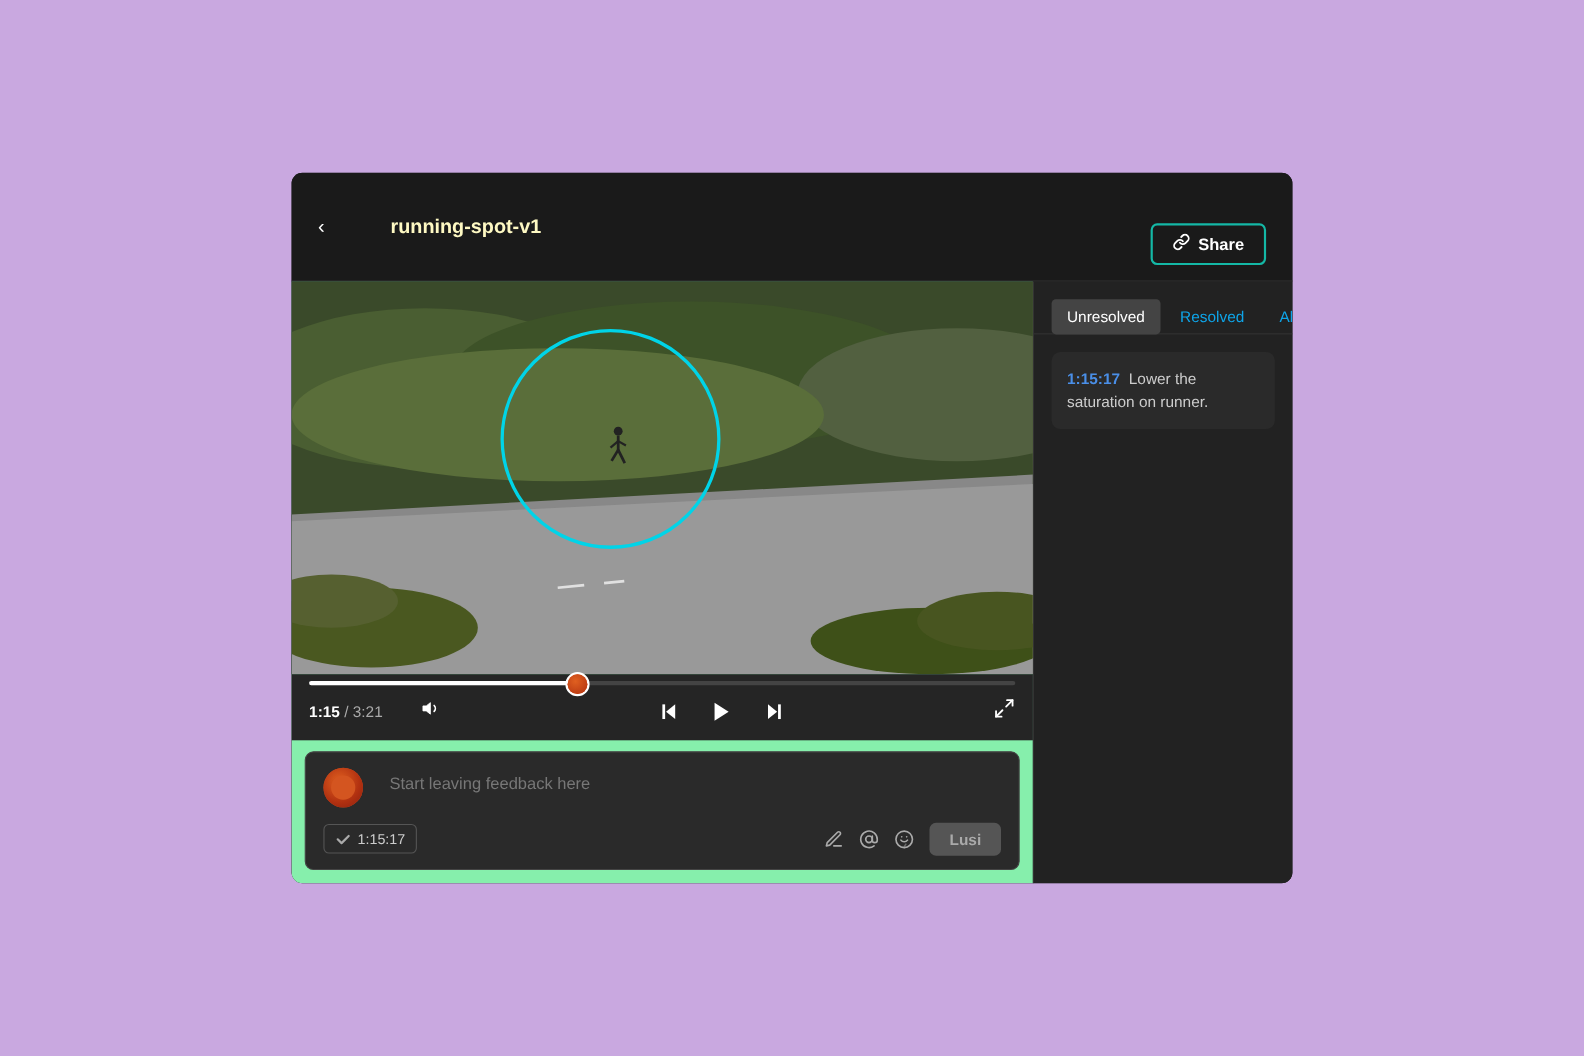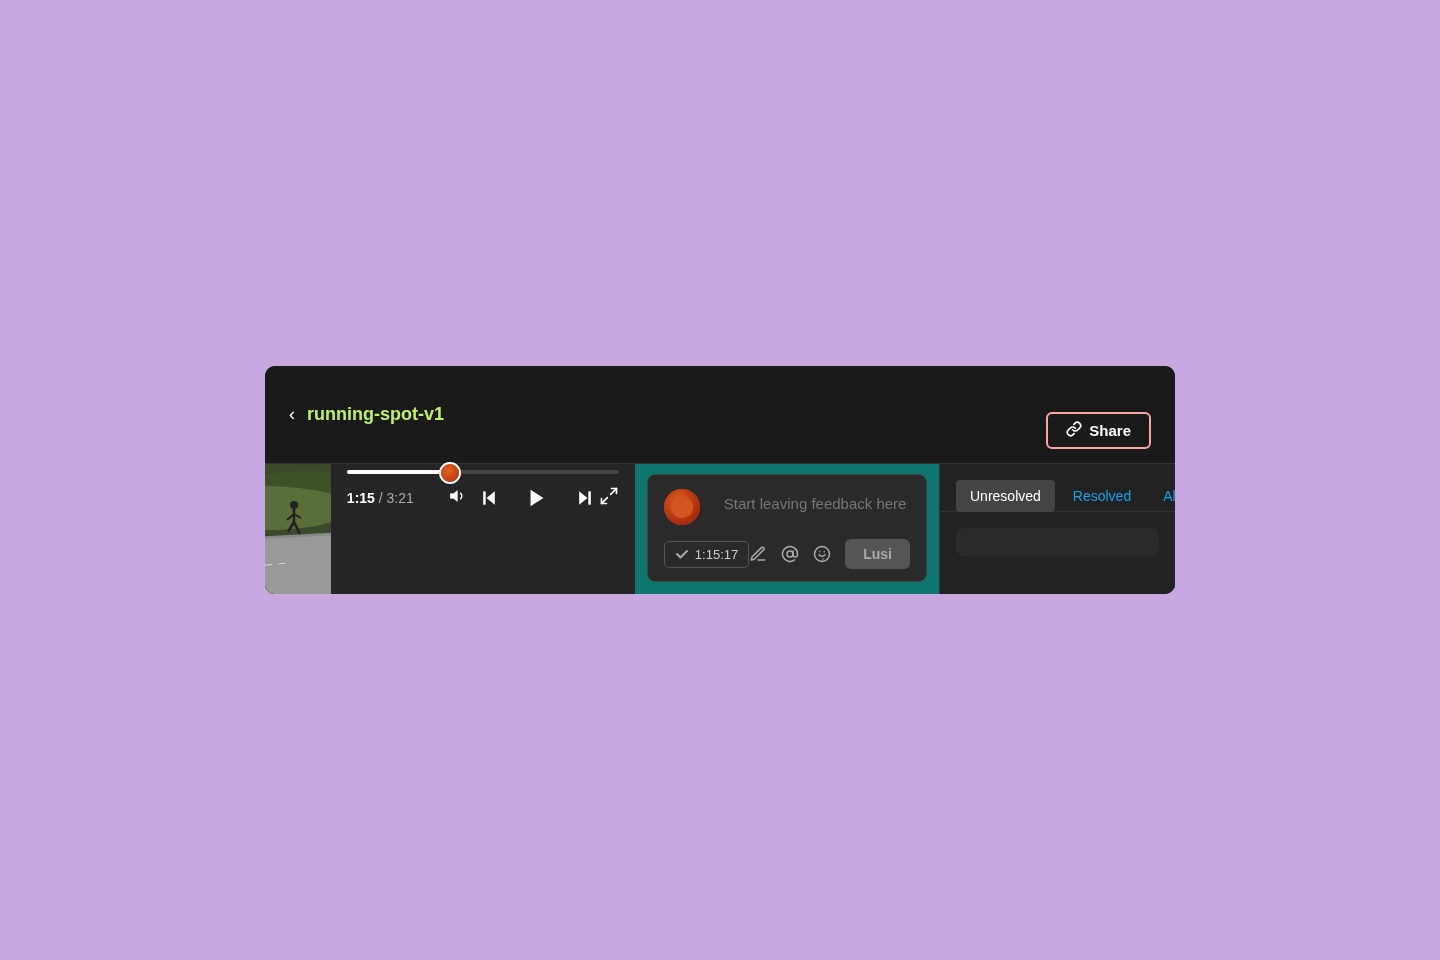--- a/index.html
+++ b/index.html
@@ -37,49 +37,50 @@
     .back-btn {
       color: #fff;
       font-size: 18px;
       cursor: pointer;
       display: flex;
       align-items: center;
       background: none;
       border: none;
     }
     .file-title {
-      color: #bef264;
+      color: #fef9c3;
       font-size: 18px;
       font-weight: 600;
+      margin-left: 48px;
     }
     .share-btn {
       display: flex;
       align-items: center;
       gap: 7px;
       background: transparent;
-      border: 2px solid #fca5a5;
+      border: 2px solid #14b8a6;
       border-radius: 6px;
       color: #fff;
       font-size: 15px;
       font-weight: 600;
       padding: 7px 18px;
       cursor: pointer;
       margin-top: 32px;
     }
     
     .main-content {
       display: flex;
       flex-direction: row;
     }
     
     .left-panel {
       flex: 1;
       display: flex;
-      flex-direction: row;
-      background: #0f766e;
+      flex-direction: column;
+      background: #86efac;
     }
     
     .video-wrapper {
       position: relative;
       width: 100%;
       aspect-ratio: 557/295;
       background: #111;
       overflow: hidden;
     }
     .video-bg {
@@ -554,17 +555,21 @@
     <div class="right-panel">
 
       <div class="tabs-row">
         <button class="tab-btn active">Unresolved</button>
         <button class="tab-btn inactive">Resolved</button>
         <button class="tab-btn inactive tab-all">All</button>
       </div>
 
       <div class="comments-list">
         <div class="comment-card">
+          <div class="comment-body">
+            <span class="comment-timestamp">1:15:17</span>
+            <span> Lower the saturation on runner.</span>
+          </div>
         </div>
       </div>
     </div>
   </div>
 </div>
 
 </body></html>

